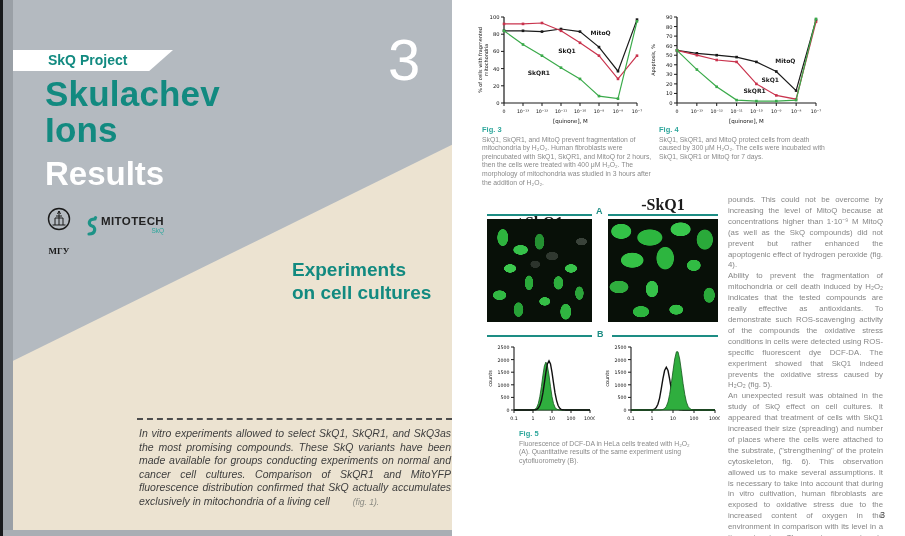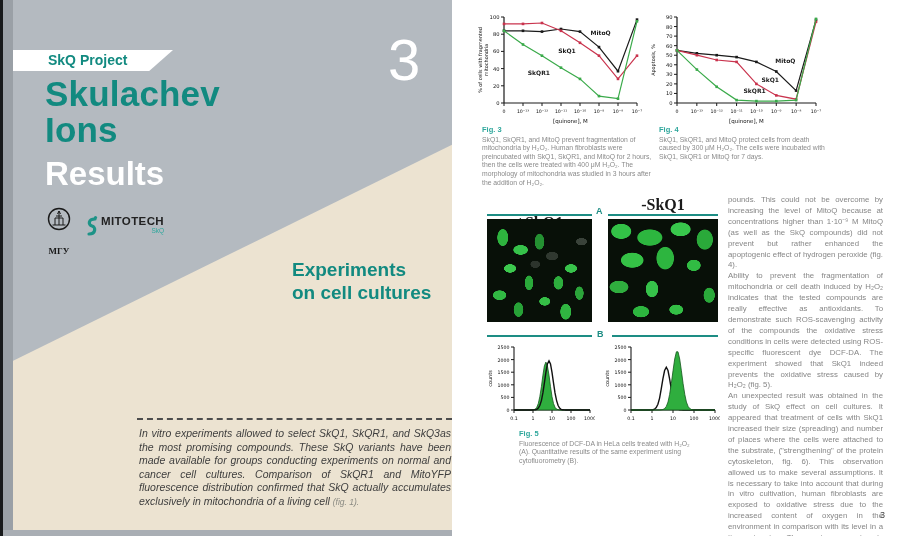--- a/index.html
+++ b/index.html
@@ -26,21 +26,21 @@
   .mito-txt{margin-left:2px;}
   .mito-name{font-size:11.5px;font-weight:bold;color:#222;letter-spacing:0.4px;}
   .mito-sub{font-size:6.5px;color:#2fa79c;margin-top:0px;margin-left:1px;}
   .section-title{position:absolute;left:272px;top:258px;font-size:19px;line-height:23px;font-weight:bold;
                  color:#128a80;z-index:6;margin-left:20px;}
   .credits{position:absolute;left:272px;top:319px;font-size:11px;line-height:14px;color:#4c4c4c;z-index:6;}
   .credit-names{color:#2fa296;}
   .divider{position:absolute;left:137px;top:418px;width:315px;border-top:2px dashed #4d4d4d;z-index:6;}
   .intro{position:absolute;left:139px;top:427px;width:312px;font-size:10.5px;line-height:13.6px;
          font-style:italic;color:#3e3e3e;text-align:justify;z-index:6;}
-  .intro .figref{color:#8b8b83;font-size:8.5px;}
+  .intro .figref{color:#8b8b83;font-size:8.5px;margin-left:20px;}
   
   .chart{position:absolute;}
   .chart text{font-family:"DejaVu Sans",sans-serif;}
   .fig-cap{position:absolute;font-size:6.8px;line-height:8.6px;color:#8a8a8a;text-align:left;}
   .fig-cap .fig-label{display:block;color:#2fa79c;font-weight:bold;font-size:7.5px;margin-bottom:1px;}
   .micro-title{position:absolute;font-family:"Liberation Serif",serif;font-weight:bold;font-size:16px;
                color:#1a1a1a;text-align:center;}
   .teal-rule{position:absolute;height:2px;background:#1d8d84;}
   .panel-letter{position:absolute;font-size:9px;font-weight:bold;color:#1d8d84;}
   .micro{position:absolute;background:#081008;}

